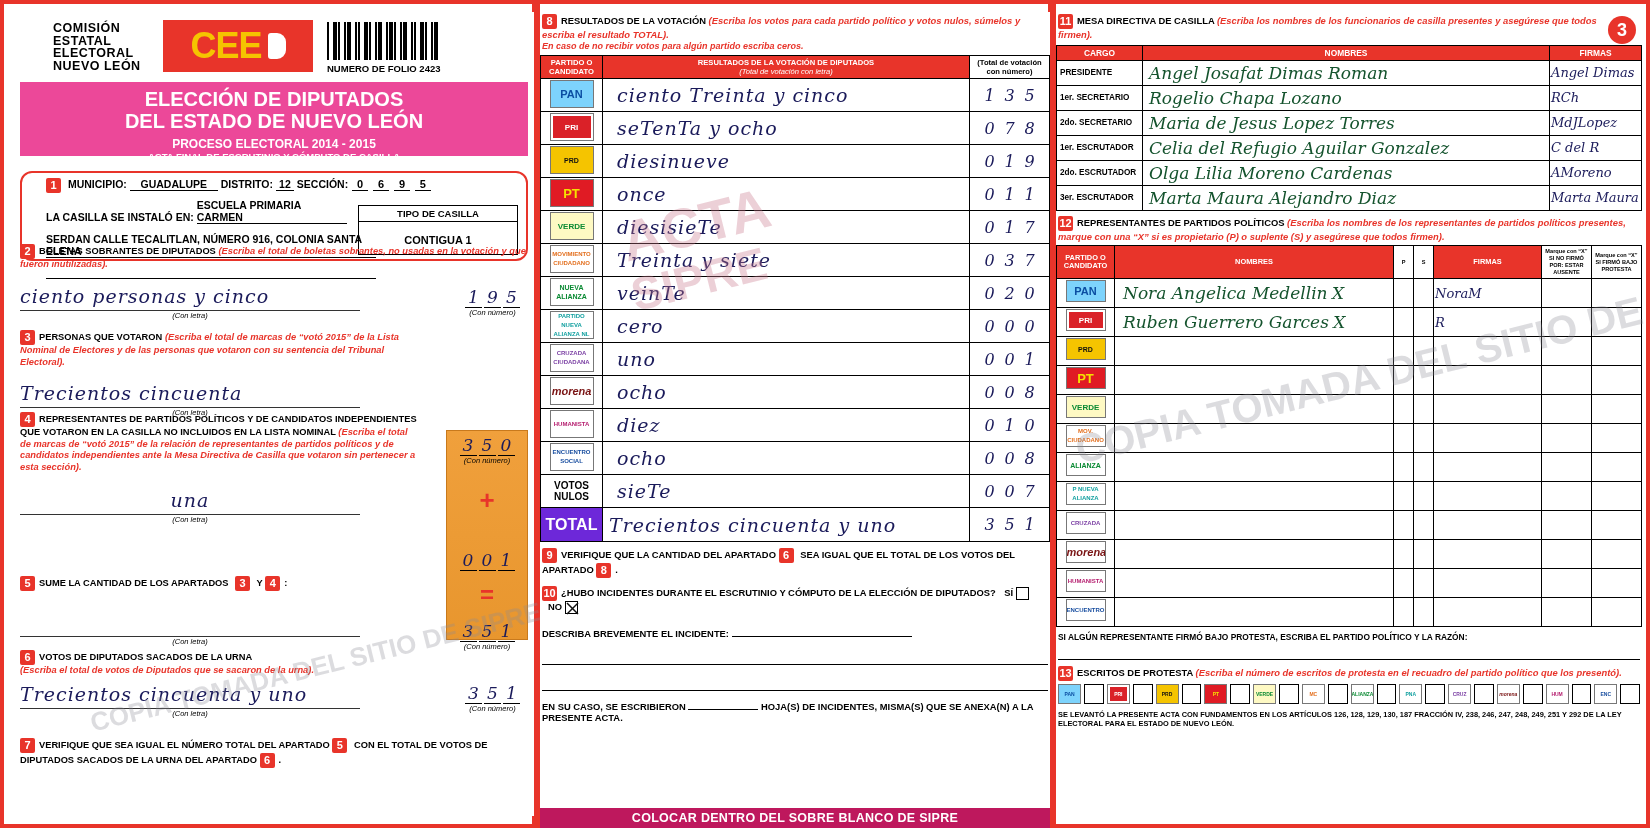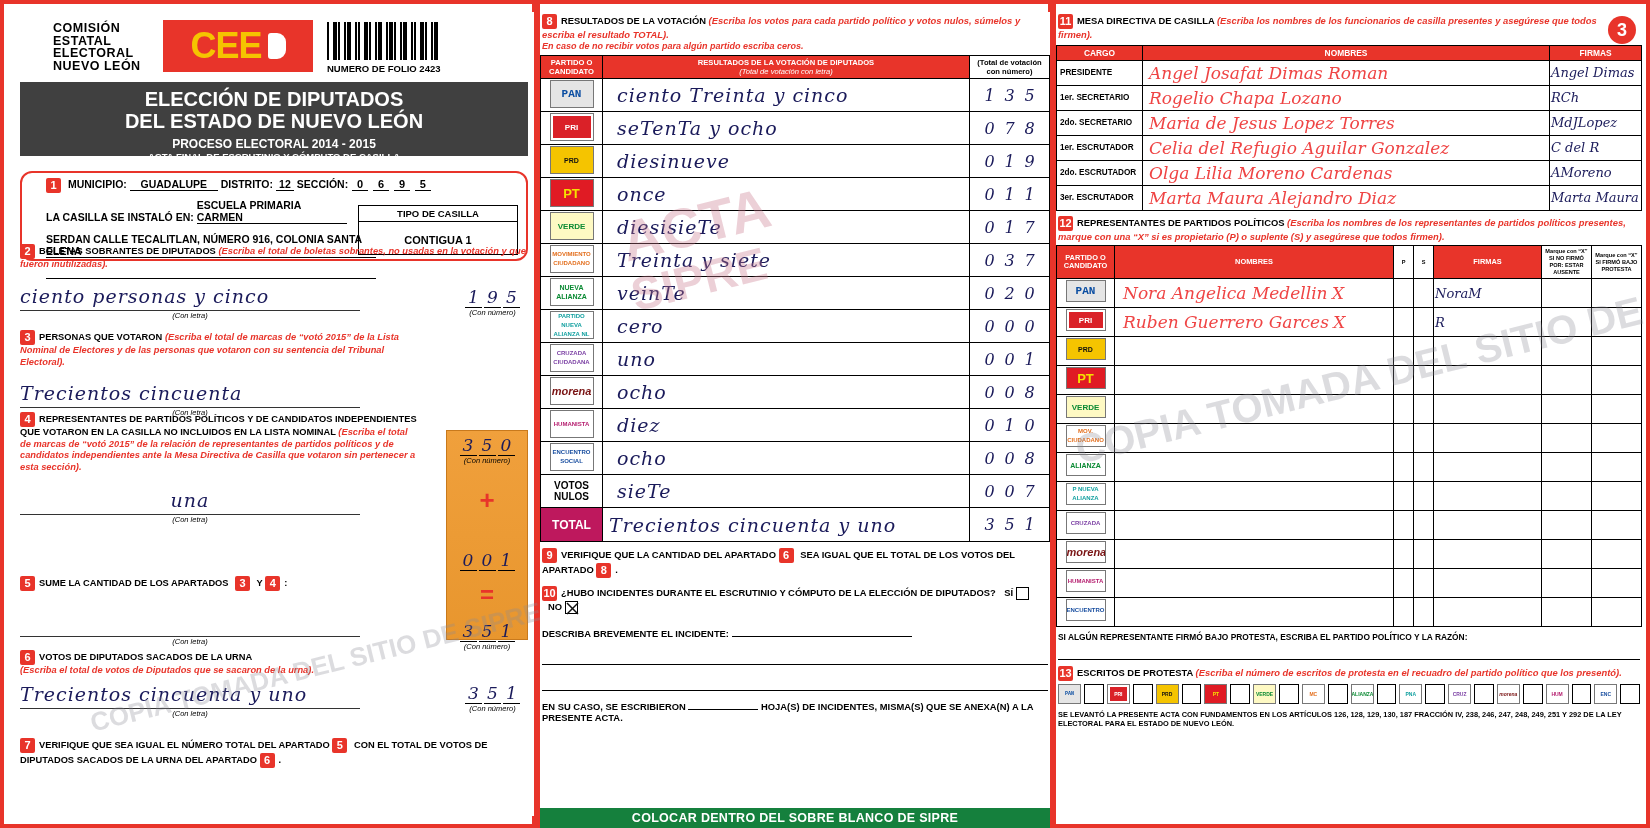--- a/index.html
+++ b/index.html
@@ -63,21 +63,21 @@
   .cee-word { color:#f5c400; font-weight:bold; font-size:36px; letter-spacing:-1px; font-family:"Liberation Sans", sans-serif;}
   .cee-flag { width:18px; height:26px; margin-left:6px; background:#fff; border-radius:3px 9px 9px 3px; }
   .barcode { position:absolute; left:276px; top:6px; width:150px; height:38px; }
   .barcode i { display:inline-block; width:2px; height:38px; background:#000; margin-right:1px; vertical-align:top;}
   .barcode i.w { width:4px; }
   .barcode i.s { background:transparent; }
   .folio { position:absolute; left:276px; top:47px; font-size:9.5px; font-weight:bold; }
 
   #titleBox {
     position:absolute; left:6px; top:70px; width:508px; height:74px;
-    background:#404040; color:#fff; text-align:center; padding-top:6px;
+    background:#ec4899; color:#fff; text-align:center; padding-top:6px;
   }
   #titleBox .t1 { font-size:20px; font-weight:bold; line-height:22px; }
   #titleBox .t2 { font-size:12px; font-weight:bold; margin-top:5px; }
   #titleBox .t3 { font-size:9.5px; font-weight:bold; }
 
   #box1 {
     position:absolute; left:6px; top:136px; width:508px; height:90px;
     border:2px solid #e8342a; border-radius:12px; padding:5px 24px;
     font-size:10.5px; font-weight:bold;margin-top:23px;
   }
@@ -115,26 +115,26 @@
   table.votes th, table.votes td { border:1px solid #000; }
   .vh { background:#e8342a; color:#fff; font-weight:bold; font-size:7.6px; text-align:center; padding:2px 1px; line-height:9px;}
   .vh.white { background:#fff; color:#000; }
   .party-cell { width:62px; height:33px; text-align:center; vertical-align:middle; padding:1px; }
   .letters-cell { height:33px; padding-left:14px; vertical-align:middle; }
   .numbers-cell { width:80px; text-align:center; vertical-align:middle; }
   .numbers-cell span {
     display:inline-block; width:20px; border-bottom:0px; text-align:center;
     font-family:"DejaVu Serif", serif; font-style:italic; font-size:16px; color:#1a1a5a;
   }
-  .total-cell { background:#be185d; color:#fff; font-weight:bold; font-size:12px; text-align:center; }
+  .total-cell { background:#6d28d9; color:#fff; font-weight:bold; font-size:16px; text-align:center; }
   .nulos-cell { font-weight:bold; font-size:10px; text-align:center; }
   
   .plogo { display:inline-block; width:44px; height:28px; border:1px solid #777; background:#fff; position:relative; overflow:hidden; font-size:8px; font-weight:bold;}
   .plogo .lbl { position:absolute; left:0; right:0; top:50%; transform:translateY(-50%); text-align:center; line-height:9px; }
-  .pan   { background:#e5e5e5;font-family:Liberation Mono, monospace; }
+  .pan   { background:#7dd3fc; }
   .pan .lbl{ color:#0b4ea2; font-size:11px; }
   .pri   { background:#fff; }
   .pri .lbl{ color:#fff; }
   .pri-bg{ position:absolute; inset:2px; background:#da2128; }
   .prd   { background:#f5c400; }
   .prd .lbl{ color:#111; font-size:7px;}
   .pt    { background:#e01b24; }
   .pt .lbl{ color:#f5e000; font-size:13px; }
   .verde { background:#fef9c3; }
   .verde .lbl{ color:#0a8a33; font-size:8px; }
@@ -155,40 +155,40 @@
 
   
   .c3-h { font-size:9.4px; font-weight:bold; line-height:11.5px; }
   .c3-h em { font-style:italic; color:#e8342a; }
   table.mesa { border-collapse:collapse; width:100%; font-size:8px; table-layout:fixed;}
   table.mesa th, table.mesa td { border:1px solid #000; }
   .mh { background:#e8342a; color:#fff; font-weight:bold; font-size:8.4px; text-align:center; padding:2px; }
   .cargo { font-size:8.2px; font-weight:bold; padding:2px 3px; width:86px; }
   .nombre-cell { height:25px; padding-left:6px; }
   .firma-cell { width:92px; }
-  .hand-name { font-family:"DejaVu Serif", serif; font-style:italic; font-size:17px; color:#ef4444; }
+  .hand-name { font-family:"DejaVu Serif", serif; font-style:italic; font-size:17px; color:#14532d; }
   .hand-firma { font-family:"DejaVu Serif", serif; font-style:italic; font-size:13px; color:#1a1a5a; }
 
   table.reps { border-collapse:collapse; width:100%; table-layout:fixed; }
   table.reps th, table.reps td { border:1px solid #000; }
   .rh { background:#e8342a; color:#fff; font-weight:bold; font-size:7.4px; text-align:center; padding:2px 1px; line-height:8.5px;}
   .rh.white { background:#fff; color:#000; font-size:5.6px; line-height:7px; }
   .rep-party { width:58px; height:26px; text-align:center; vertical-align:middle; }
   .rep-name { padding-left:8px; vertical-align:middle; }
   .rep-ps { width:20px; }
 
   .pagebadge {
     position:absolute; right:6px; top:4px;
     width:28px; height:28px; border-radius:50%;
     background:#e8342a; color:#fff; font-weight:bold; font-size:18px;
     text-align:center; line-height:28px;
   }
   .footer-bar {
     position:absolute; left:536px; width:510px; bottom:-4px; height:20px;
-    background:#15803d; color:#fff; text-align:center; font-weight:bold; font-size:12.5px;
+    background:#be185d; color:#fff; text-align:center; font-weight:bold; font-size:12.5px;
     line-height:20px; letter-spacing:.3px;
   }
   .wm {
     position:absolute; color:rgba(140,140,150,.30);
     font-family:"Liberation Sans", sans-serif; font-weight:bold;
     transform:rotate(-14deg); pointer-events:none; white-space:nowrap;
   }
   .wm-acta { color:rgba(200,120,140,.35); }
   .sq { display:inline-block; width:13px; height:13px; border:1px solid #000; vertical-align:middle;}
   .protest-row { display:flex; gap:3px; align-items:center; margin-top:3px;}

